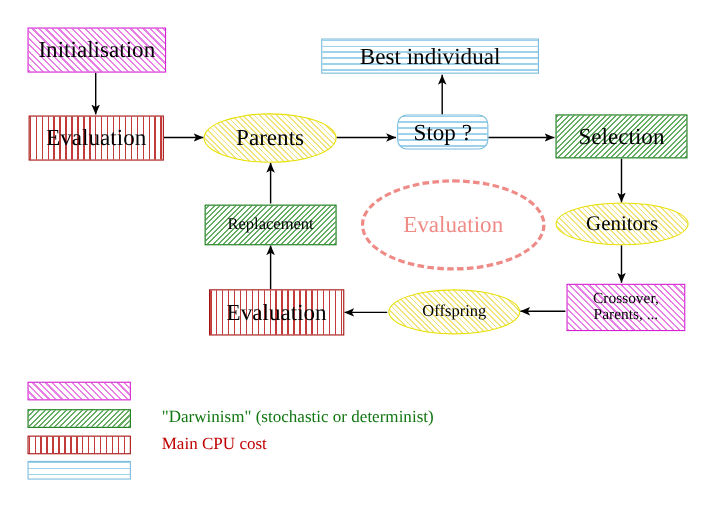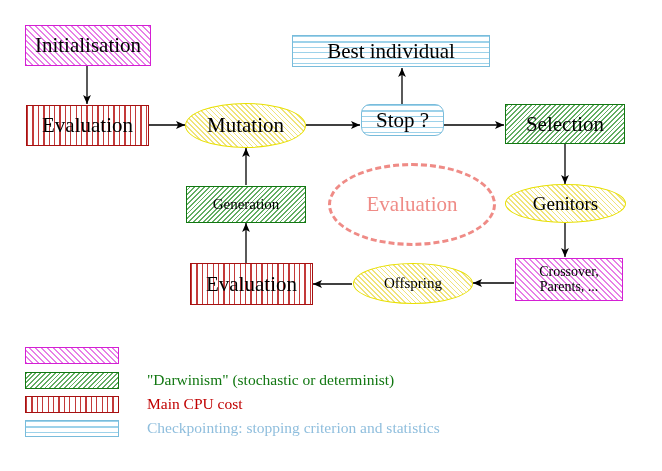--- a/index.html
+++ b/index.html
@@ -149,37 +149,37 @@
 
 <div class="node fill-magenta" style="left:25px; top:25px; width:126px; height:41px; font-size:21px;">
   <span>Initialisation</span>
 </div>
 
 <div class="node fill-red" style="left:26px; top:105px; width:123px; height:41px; font-size:21px;">
   <span>Evaluation</span>
 </div>
 
 <div class="node fill-yellow ellipse" style="left:185px; top:103px; width:121px; height:45px; font-size:21px;">
-  <span>Mutation</span>
+  <span>Parents</span>
 </div>
 
 <div class="node fill-blue" style="left:292px; top:35px; width:198px; height:32px; font-size:21px;">
   <span>Best individual</span>
 </div>
 
 <div class="node fill-blue rounded" style="left:361px; top:104px; width:83px; height:32px; font-size:21px;">
   <span>Stop ?</span>
 </div>
 
 <div class="node fill-green" style="left:505px; top:104px; width:120px; height:40px; font-size:21px;align-items:center;">
   <span>Selection</span>
 </div>
 
 <div class="node fill-green" style="left:186px; top:186px; width:120px; height:37px; font-size:15px;">
-  <span>Generation</span>
+  <span>Replacement</span>
 </div>
 
 <div class="gen-ellipse" style="left:328px; top:163px; width:168px; height:83px; font-size:21px;">
   <span>Evaluation</span>
 </div>
 
 <div class="node fill-yellow ellipse" style="left:505px; top:184px; width:121px; height:39px; font-size:19px;">
   <span>Genitors</span>
 </div>
 
@@ -211,18 +211,15 @@
 
   <div class="legend-row" style="left:25px; top:395px;">
     <div class="legend-swatch fill-red"></div>
     <div class="legend-text">
       <span style="color:#c00000;">Main CPU cost</span>
     </div>
   </div>
 
   <div class="legend-row" style="left:25px; top:419px;">
     <div class="legend-swatch fill-blue"></div>
-    <div class="legend-text">
-      <span style="color:#8fbedd;">Checkpointing: stopping criterion and statistics</span>
-    </div>
   </div>
 
 </div>
 
 </body></html>

